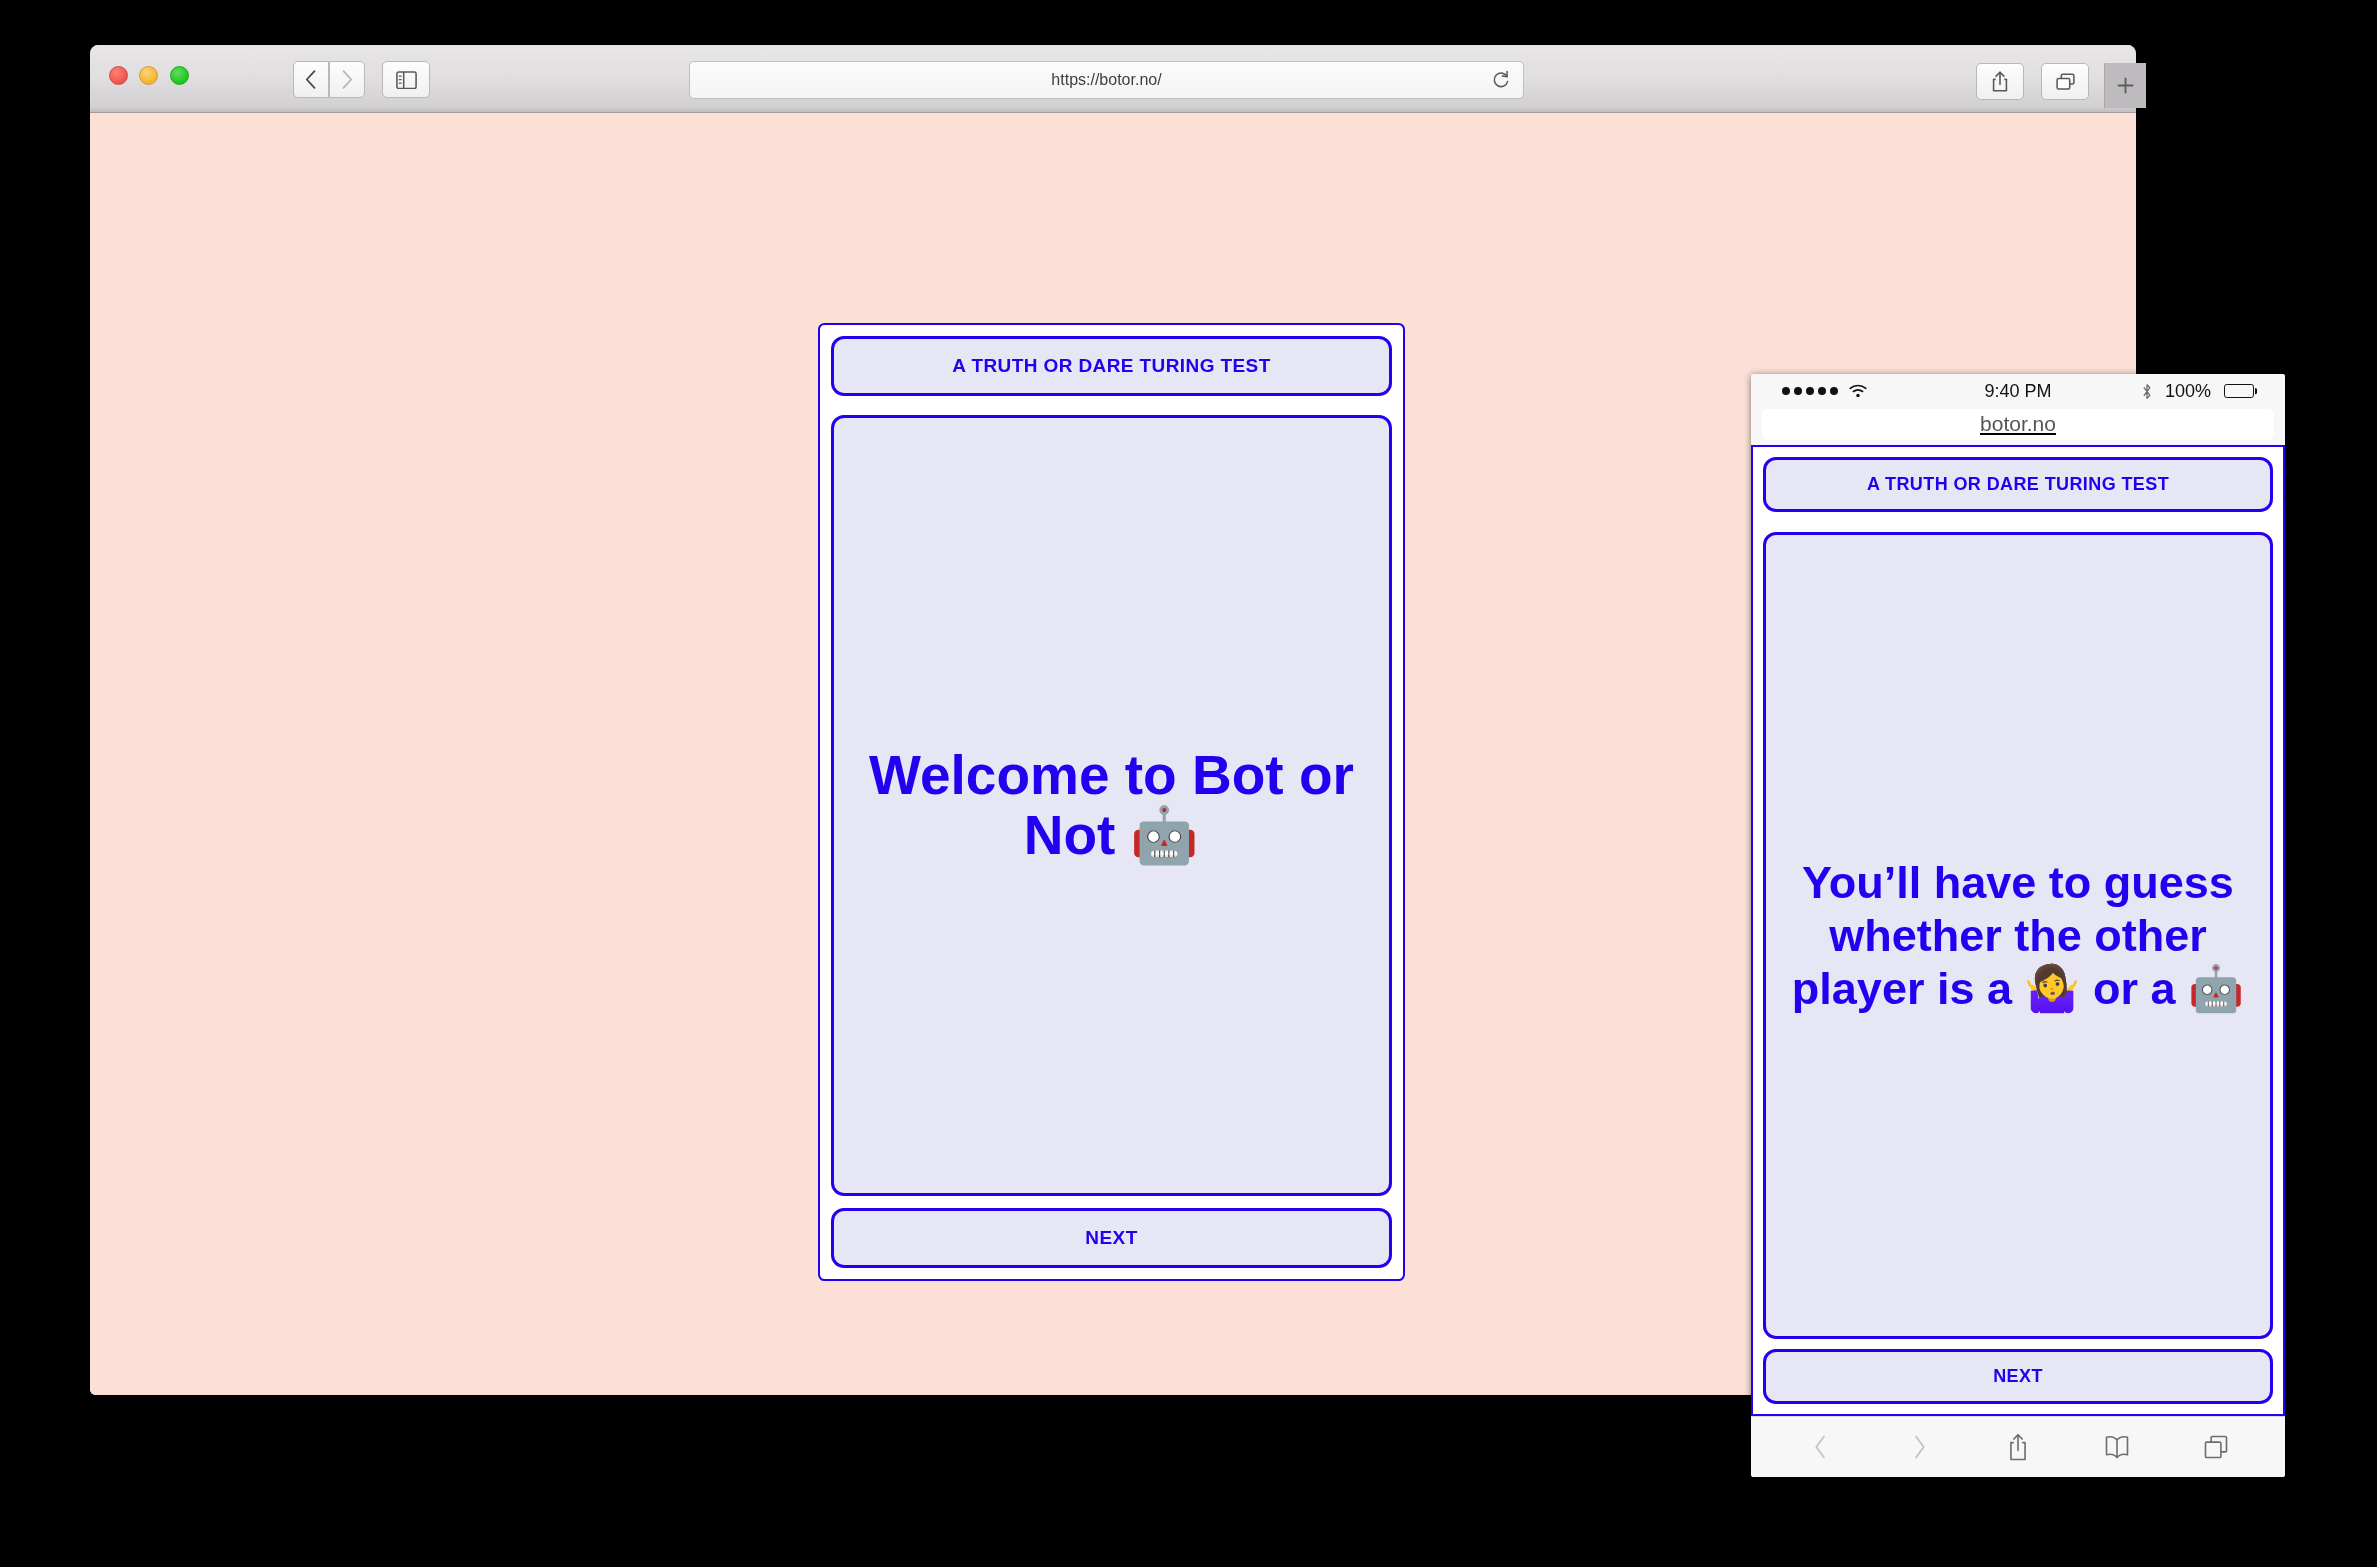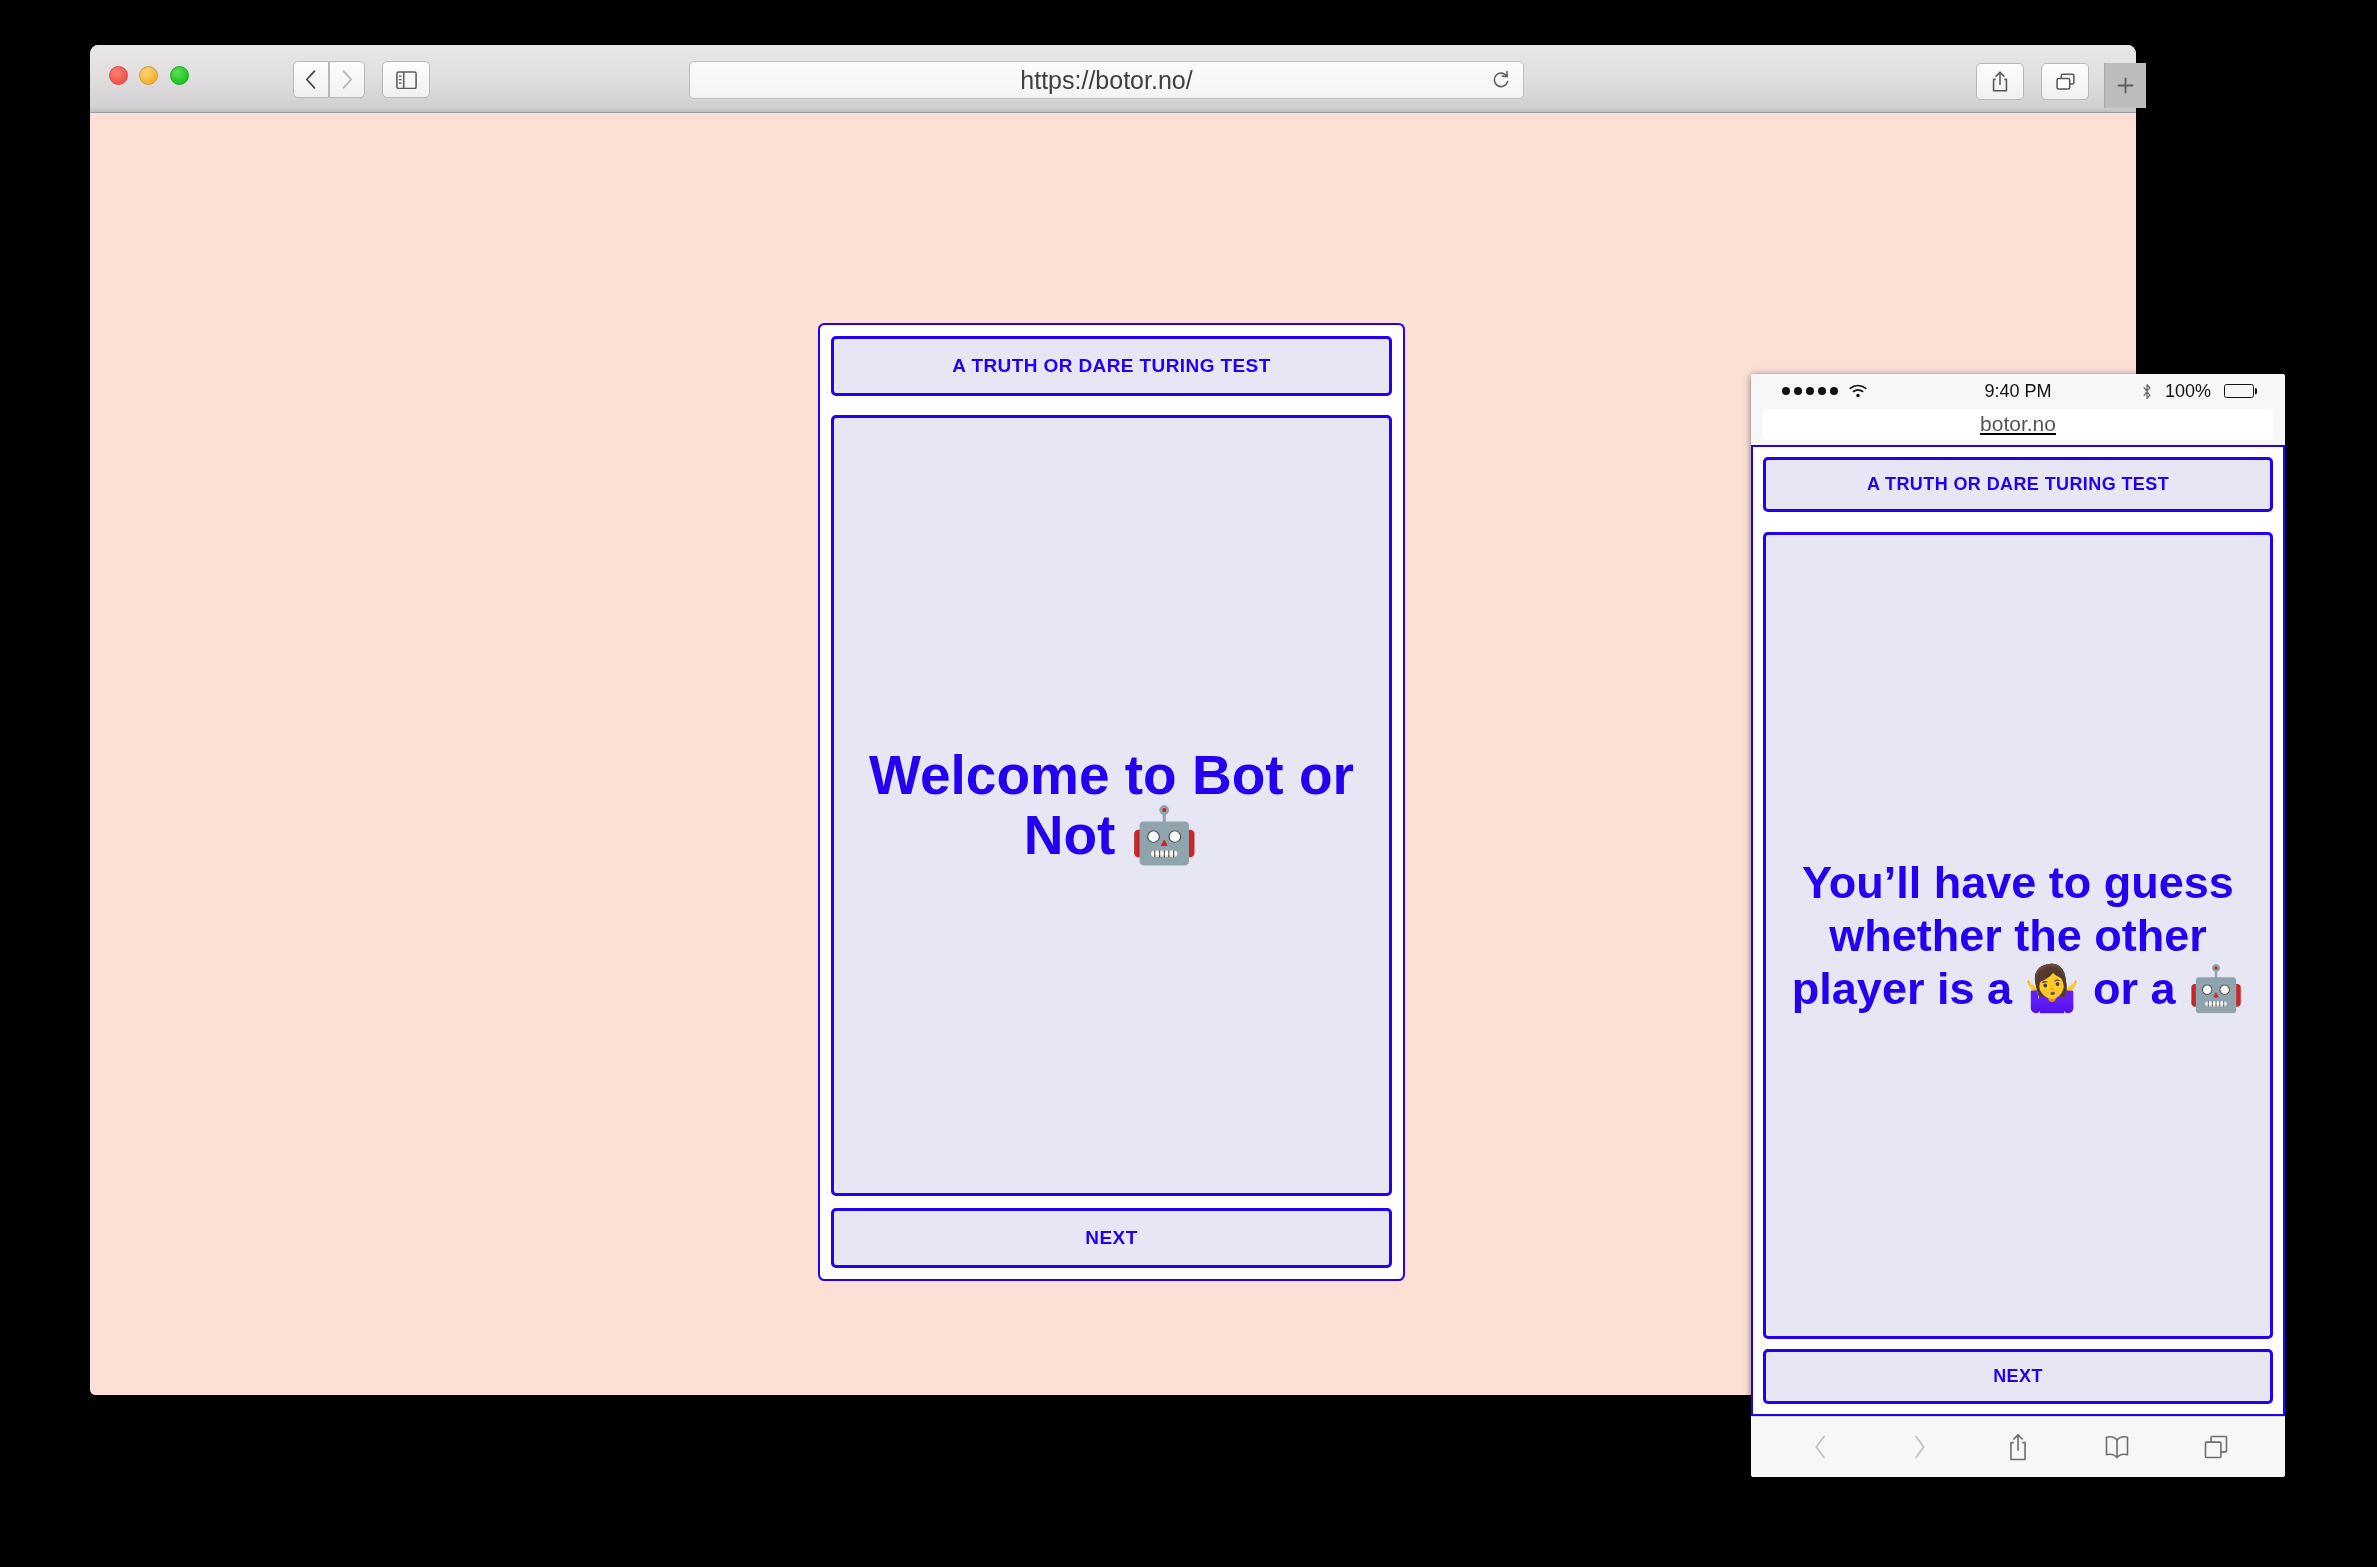--- a/index.html
+++ b/index.html
@@ -80,21 +80,21 @@
     height: 38px;
     background: linear-gradient(to bottom, #fbfbfb, #f4f4f4);
     border: 0.7px solid #c0bec0;
     border-radius: 5px;
     box-sizing: border-box;
     display: flex;
     align-items: center;
     justify-content: center;
   }
   #urlbar-text {
-    font-size: 25px;
+    font-size: 16px;
     color: #3f3f3f;
     font-family: "Liberation Sans", sans-serif;
   }
   #reload-btn {
     position: absolute;
     right: 10px; top: 50%;
     transform: translateY(-50%);
     width: 24px; height: 24px;
     display: flex; align-items: center; justify-content: center;
   }
@@ -123,21 +123,21 @@
     background: #ffffff;
     border: 2.8px solid #2300f0;
     border-radius: 6.4px;
     box-sizing: border-box;
     display: flex;
     flex-direction: column;
   }
   .panel {
     background: #e7e6f4;
     border: 3.6px solid #2300f0;
-    border-radius: 5px;
+    border-radius: 13px;
     box-sizing: border-box;
     display: flex;
     align-items: center;
     justify-content: center;
     text-align: center;
   }
   .banner-text {
     color: #2300f0;
     font-weight: bold;
     letter-spacing: 0.4px;

